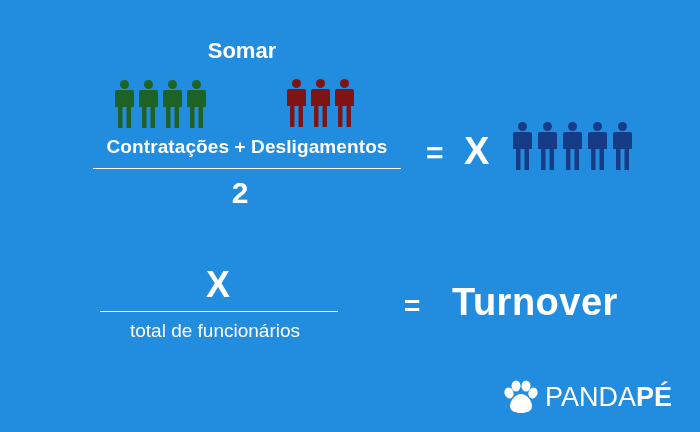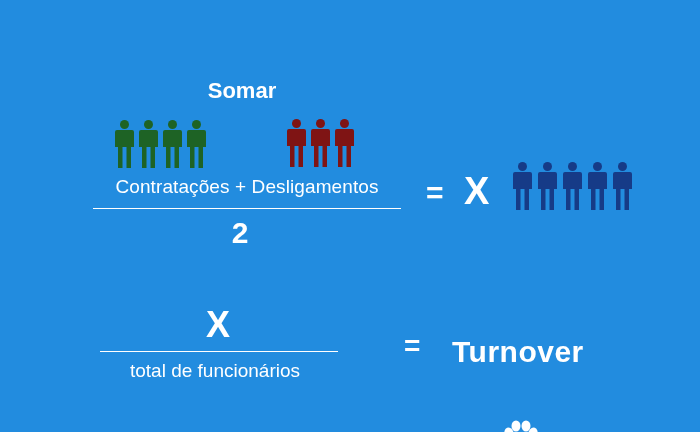--- a/index.html
+++ b/index.html
@@ -2,34 +2,34 @@
 <html><head>
   <meta charset="utf-8">
   <style>
     html, body { margin:0; padding:0; }
     body {
       width:700px; height:432px; overflow:hidden;
       background:#228CDF;
       font-family:"Liberation Sans", "DejaVu Sans", sans-serif;
       color:#ffffff; position:relative;
     }
-    .abs { position:absolute;margin-top:40px; }
+    .abs { position:absolute; }
     .title { left:0; width:484px; top:38px; text-align:center; font-weight:bold; font-size:22px; }
     .group { display:flex; gap:5px; }
     .person { width:19px; height:48px; display:block; }
-    .frac-num1 { left:93px; top:136px; width:308px; text-align:center; font-size:19px; font-weight:400; letter-spacing:0.1px; }
+    .frac-num1 { left:93px; top:136px; width:308px; text-align:center; font-size:19px; font-weight:700; letter-spacing:0.1px; }
     .line1 { left:93px; top:168px; width:308px; height:1px; background:#ffffff; }
     .frac-den1 { left:93px; top:176px; width:294px; text-align:center; font-size:30px; font-weight:bold; }
     .eq1 { left:426px; top:136px; font-size:30px; font-weight:bold; }
     .x1 { left:464px; top:130px; font-size:38px; font-weight:bold; }
     .frac-num2 { left:100px; top:264px; width:236px; text-align:center; font-size:36px; font-weight:bold; }
     .line2 { left:100px; top:311px; width:238px; height:1px; background:#ffffff; }
     .frac-den2 { left:96px; top:320px; width:238px; text-align:center; font-size:19px; font-weight:300; }
     .eq2 { left:404px; top:290px; font-size:28px; font-weight:bold; }
-    .turnover { left:452px; top:295px; font-size:30px; font-weight:bold; letter-spacing:0.5px; }
+    .turnover { left:452px; top:281px; font-size:38px; font-weight:bold; letter-spacing:0.5px; }
     .logo { left:503px; top:380px; display:flex; align-items:center; gap:6px; }
     .logo-text { font-size:27px; letter-spacing:0px; }
     .logo-light { font-weight:300; }
     .logo-bold { font-weight:bold; }
   </style>
 </head>
 <body>
 
 <div class="abs title">Somar</div>
 
@@ -103,13 +103,16 @@
 <div class="abs turnover">Turnover</div>
 
 <div class="abs logo">
   <svg width="36" height="34" viewBox="0 0 36 34">
     <ellipse cx="6" cy="13" rx="4.5" ry="5.5" fill="#fff" transform="rotate(-20 6 13)"></ellipse>
     <ellipse cx="13" cy="6" rx="4.5" ry="5.5" fill="#fff"></ellipse>
     <ellipse cx="23" cy="6" rx="4.5" ry="5.5" fill="#fff"></ellipse>
     <ellipse cx="30" cy="13" rx="4.5" ry="5.5" fill="#fff" transform="rotate(20 30 13)"></ellipse>
     <path d="M18 14c6 0 11 7 11 12 0 5-5 7-11 7s-11-2-11-7c0-5 5-12 11-12z" fill="#fff"></path>
   </svg>
+  <span class="logo-text">
+    <span class="logo-light">PANDA</span><span class="logo-bold">PÉ</span>
+  </span>
 </div>
 
 </body></html>

